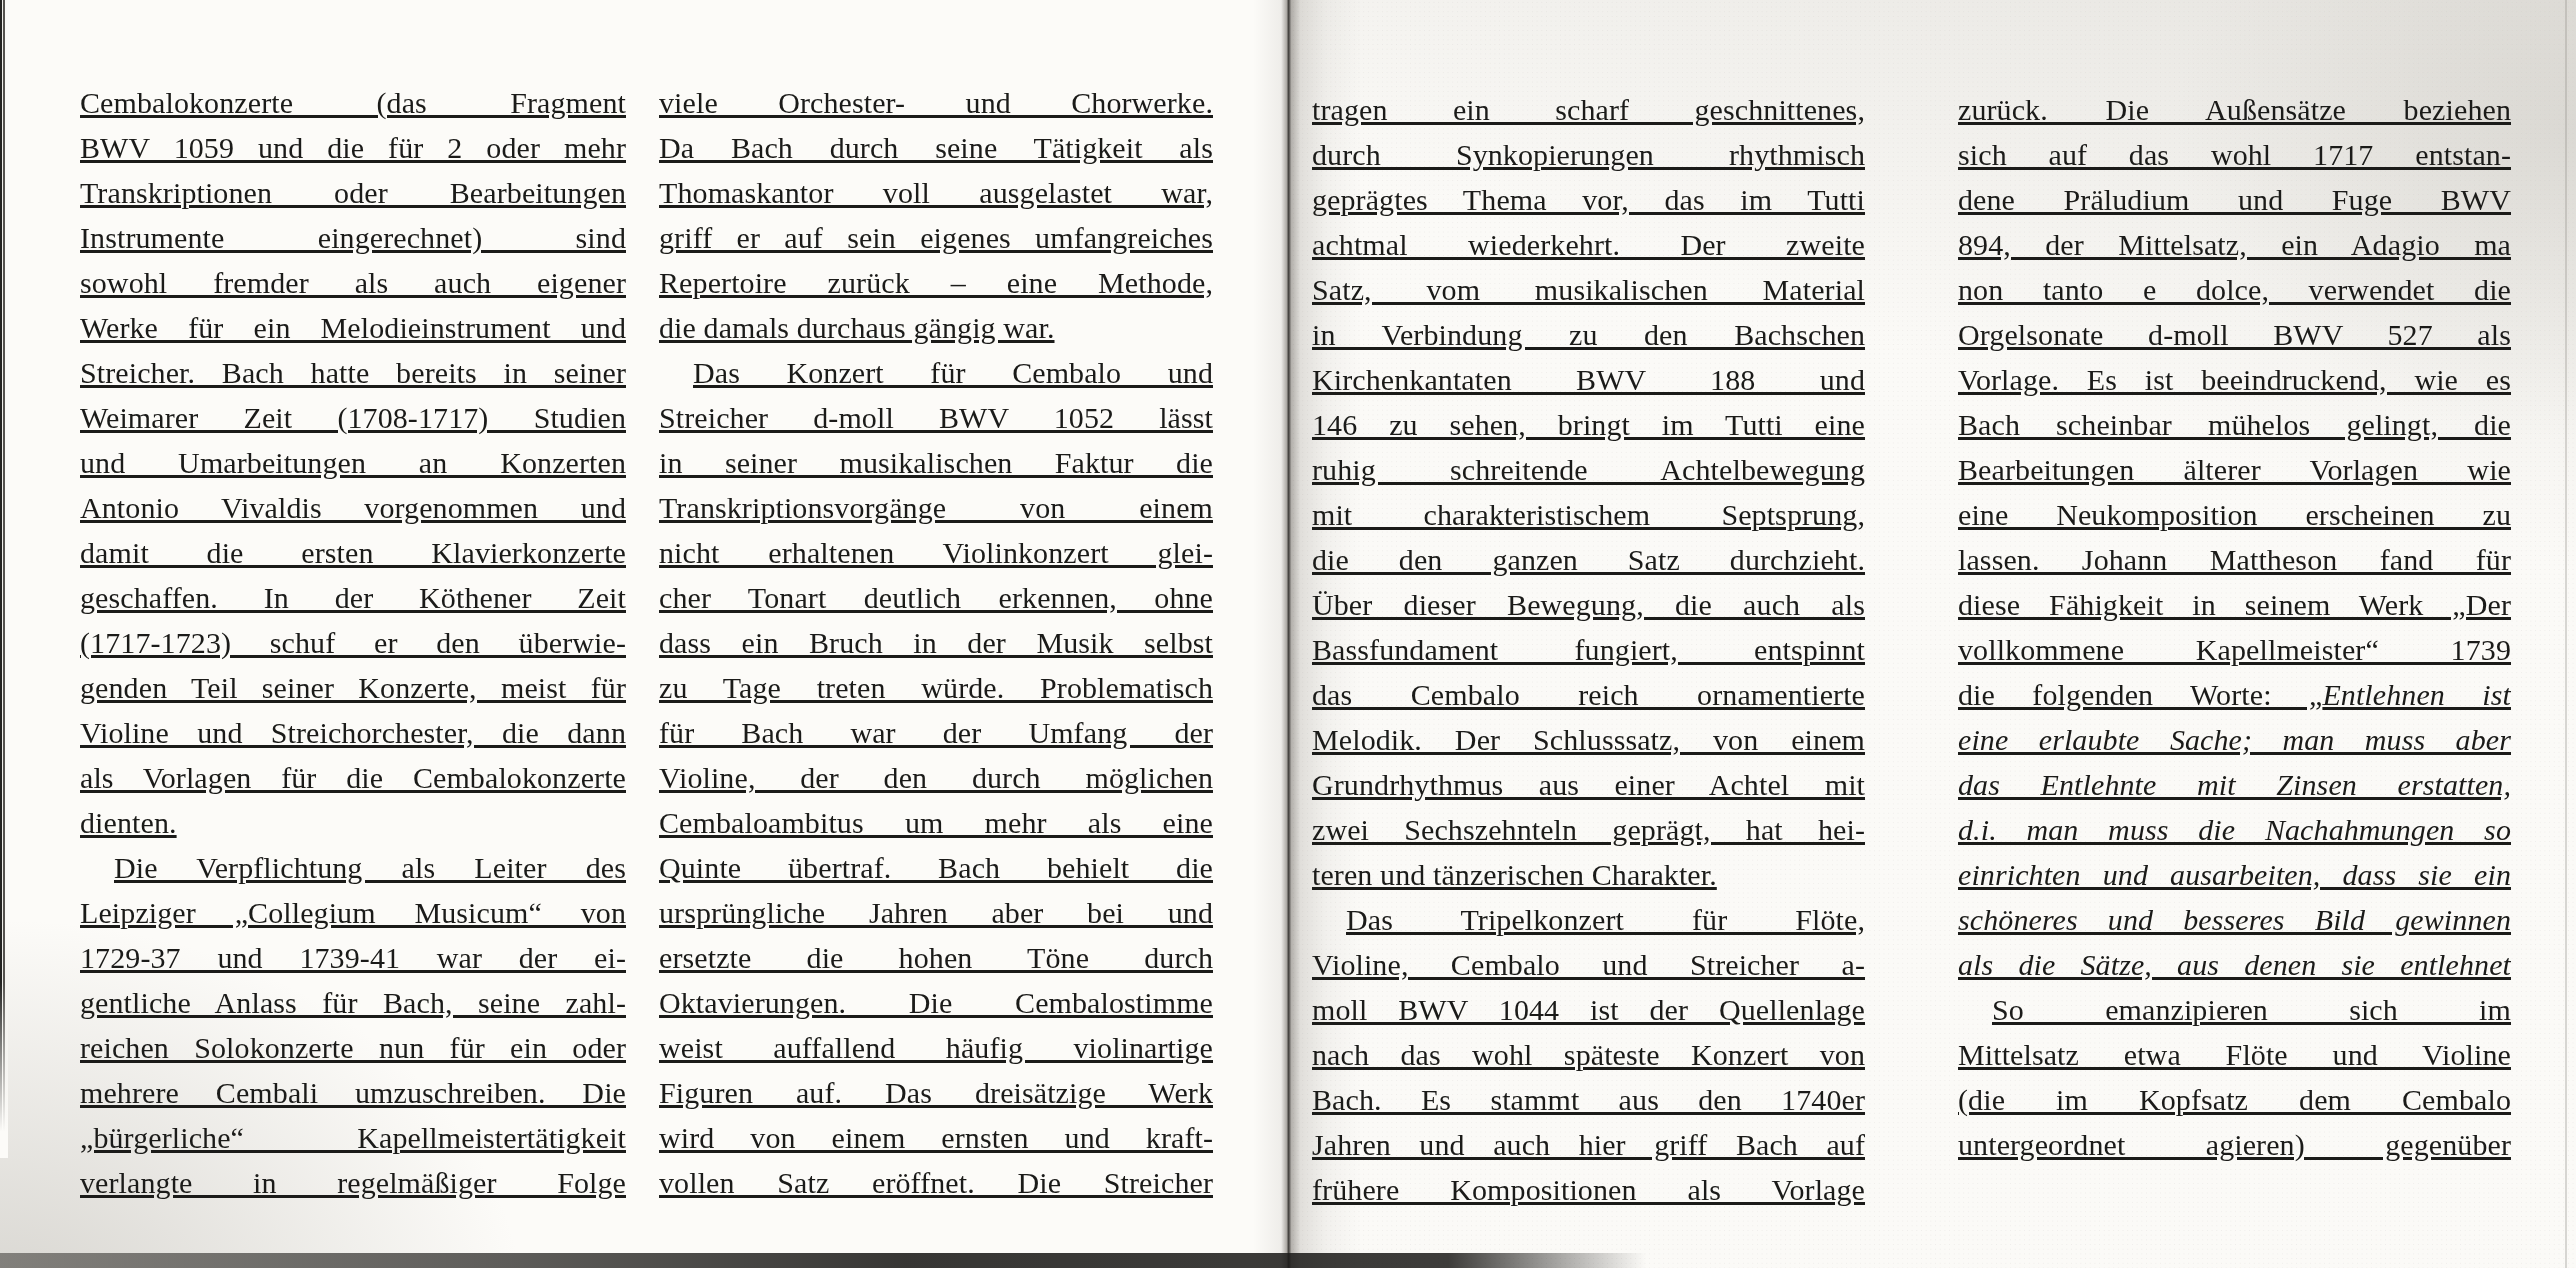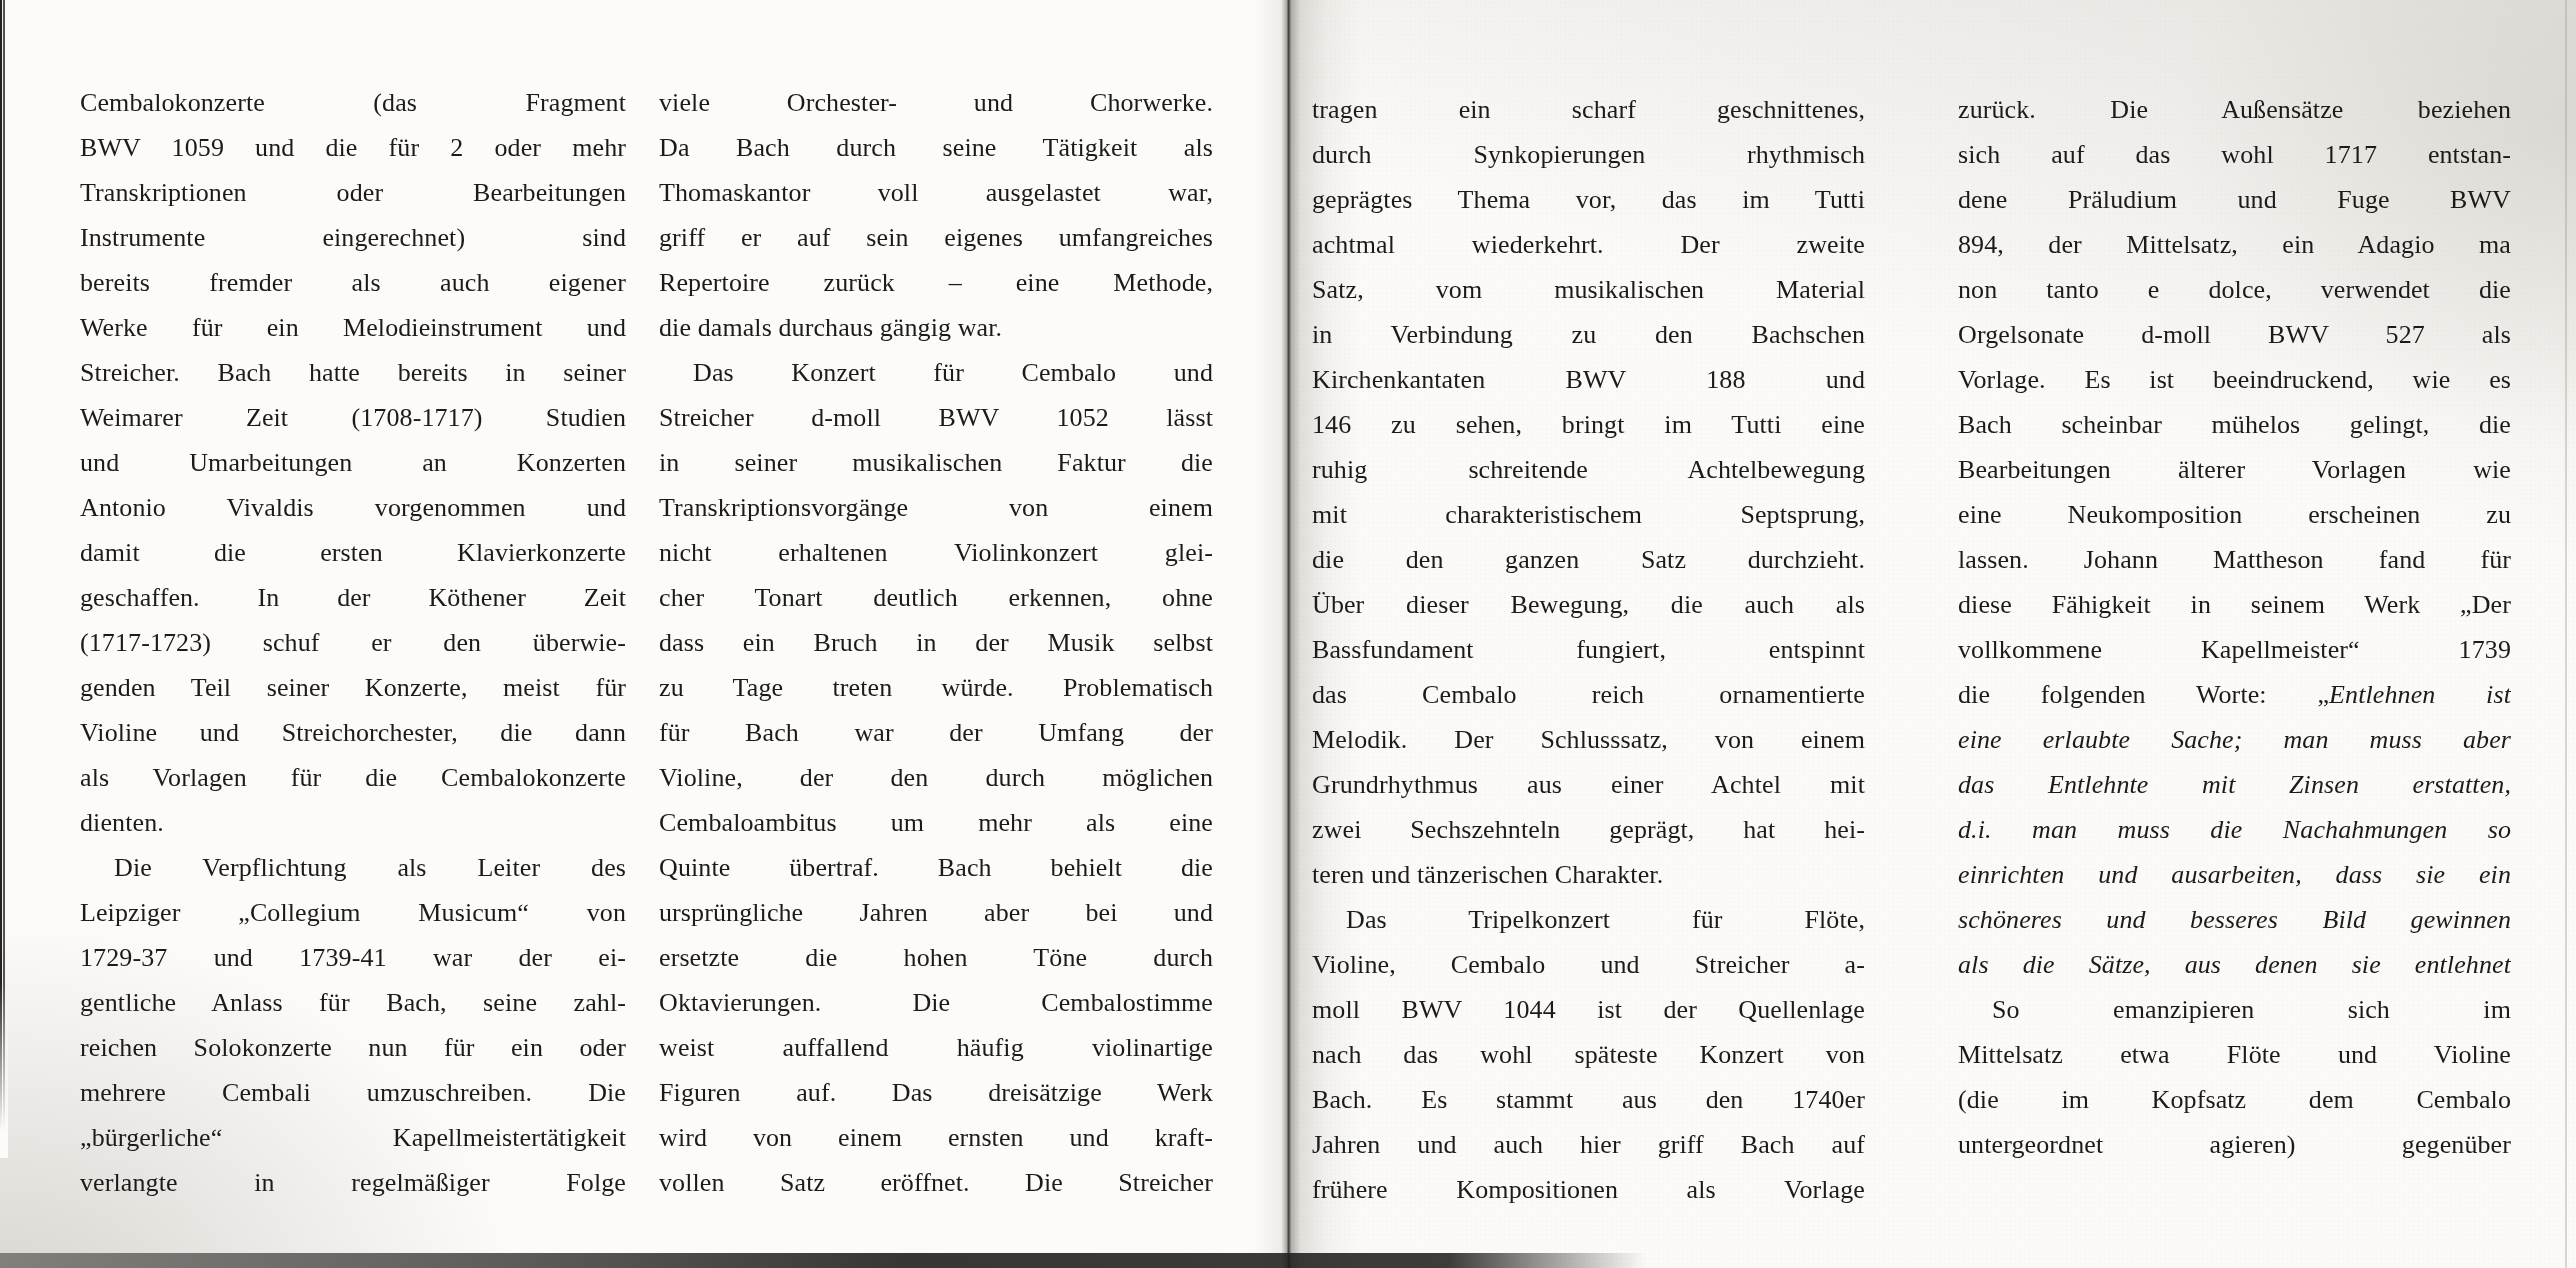--- a/index.html
+++ b/index.html
@@ -54,21 +54,22 @@
       rgba(28,27,25,0.88) 55%,
       rgba(28,27,25,0.85) 88%,
       rgba(28,27,25,0) 100%);
   }
   .right-edge-line{
     position:absolute;left:2565px;top:0;width:2px;height:1268px;
     background:rgba(150,147,140,0.35);
   }
   .col{
     position:absolute;
-    font-size:26px;
+    font-size:30px;
+    text-decoration:underline;
   }
   .line{
     height:45px;
     line-height:45px;
     text-align:justify;
     text-align-last:justify;
     overflow:hidden;
     letter-spacing:0.1px;
   }
   .line.end{text-align-last:left;}
@@ -91,21 +92,21 @@
   <div class="edge-left-fade"></div>
   <div class="gutter"></div>
   <div class="bottom-shadow"></div>
   <div class="right-edge-line"></div>
 
   <div class="col col-1">
       <div class="line"><span>Cembalokonzerte (das Fragment</span></div>
       <div class="line"><span>BWV 1059 und die für 2 oder mehr</span></div>
       <div class="line"><span>Transkriptionen oder Bearbeitungen</span></div>
       <div class="line"><span>Instrumente eingerechnet) sind</span></div>
-      <div class="line"><span>bereits fremder als auch eigener</span></div>
+      <div class="line"><span>sowohl fremder als auch eigener</span></div>
       <div class="line"><span>Werke für ein Melodieinstrument und</span></div>
       <div class="line"><span>Streicher. Bach hatte bereits in seiner</span></div>
       <div class="line"><span>Weimarer Zeit (1708-1717) Studien</span></div>
       <div class="line"><span>und Umarbeitungen an Konzerten</span></div>
       <div class="line"><span>Antonio Vivaldis vorgenommen und</span></div>
       <div class="line"><span>damit die ersten Klavierkonzerte</span></div>
       <div class="line"><span>geschaffen. In der Köthener Zeit</span></div>
       <div class="line"><span>(1717-1723) schuf er den überwie-</span></div>
       <div class="line"><span>genden Teil seiner Konzerte, meist für</span></div>
       <div class="line"><span>Violine und Streichorchester, die dann</span></div>

